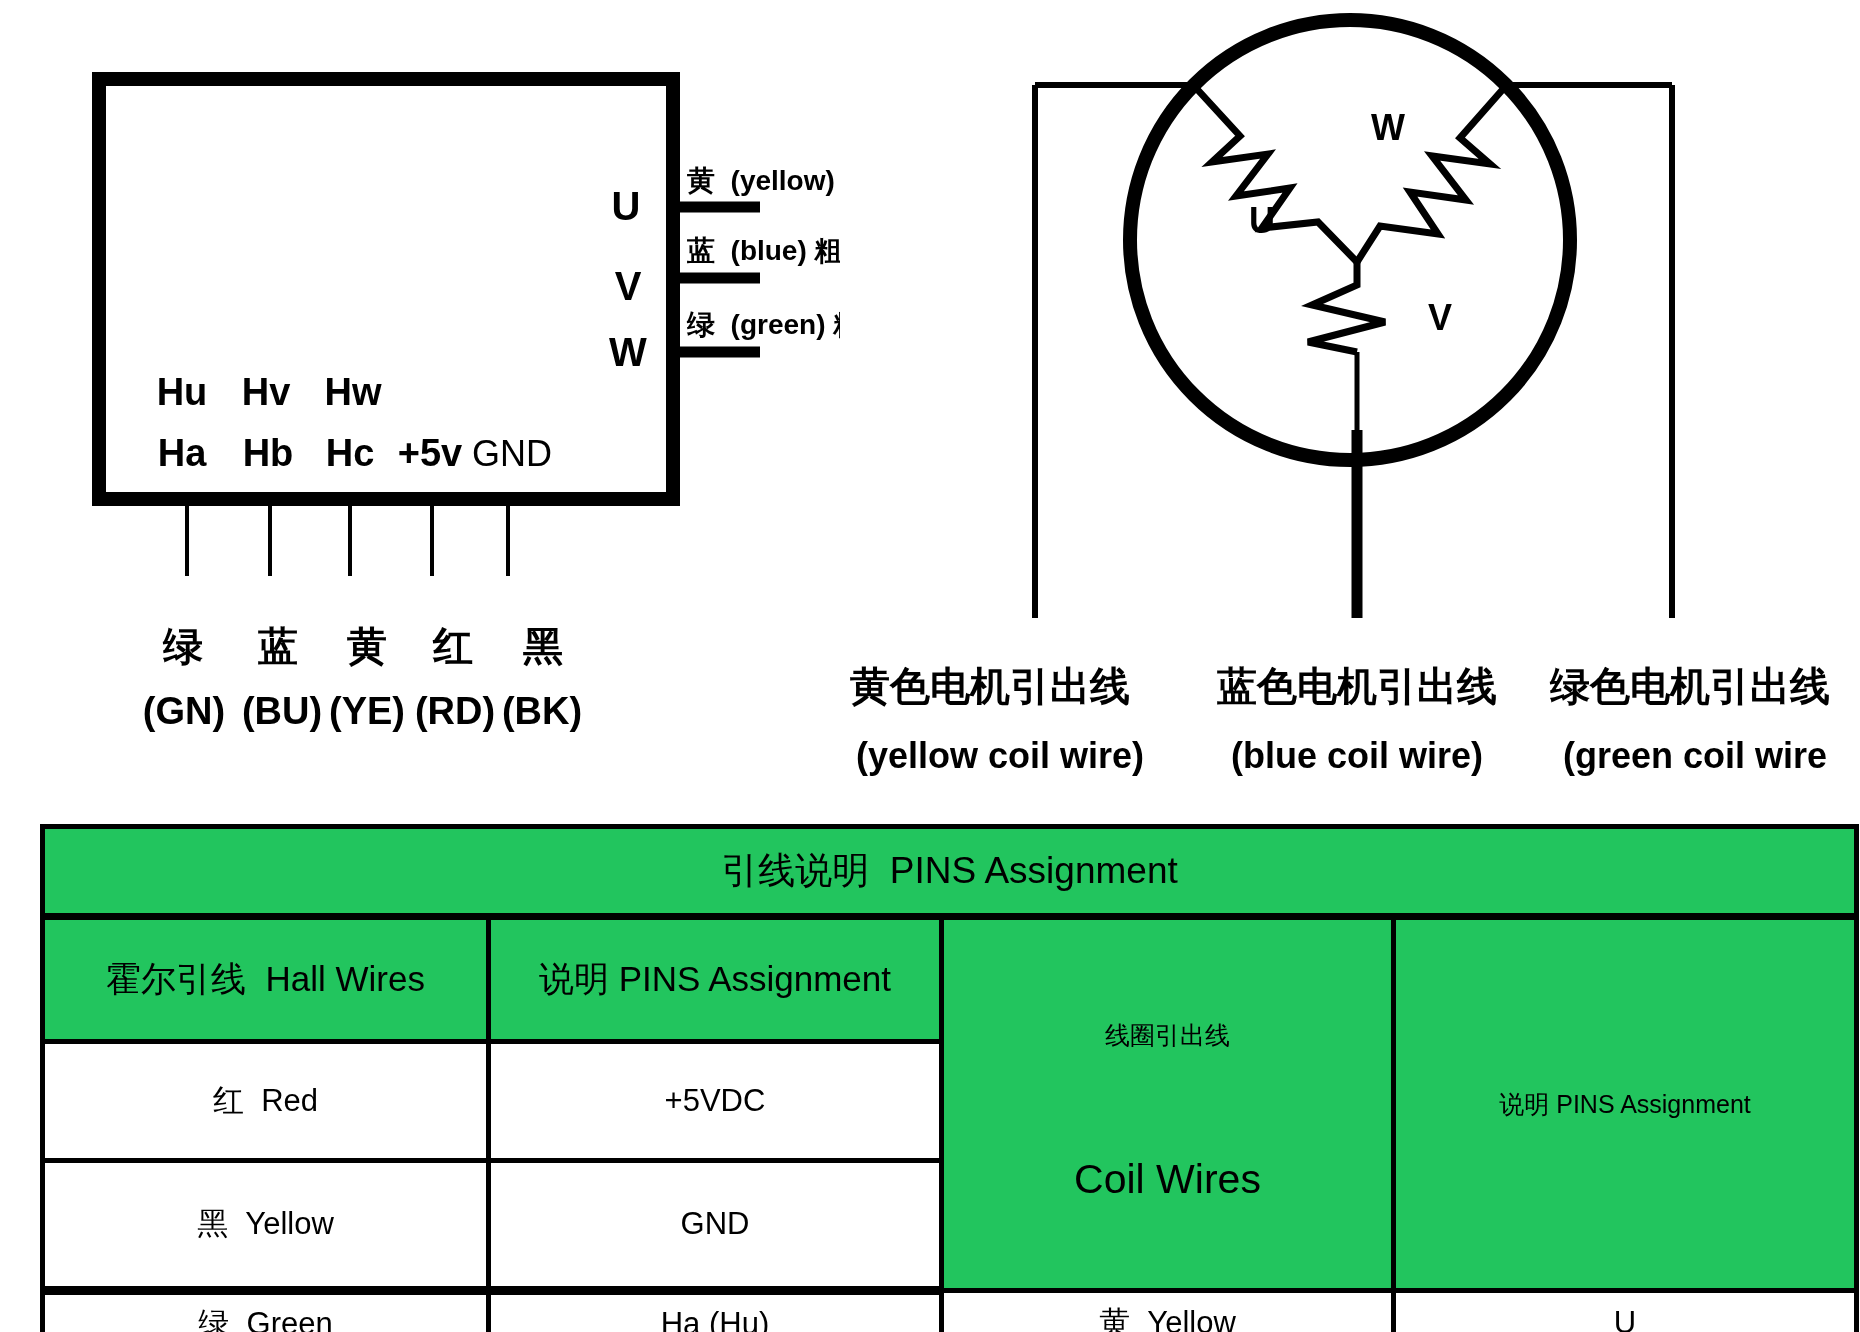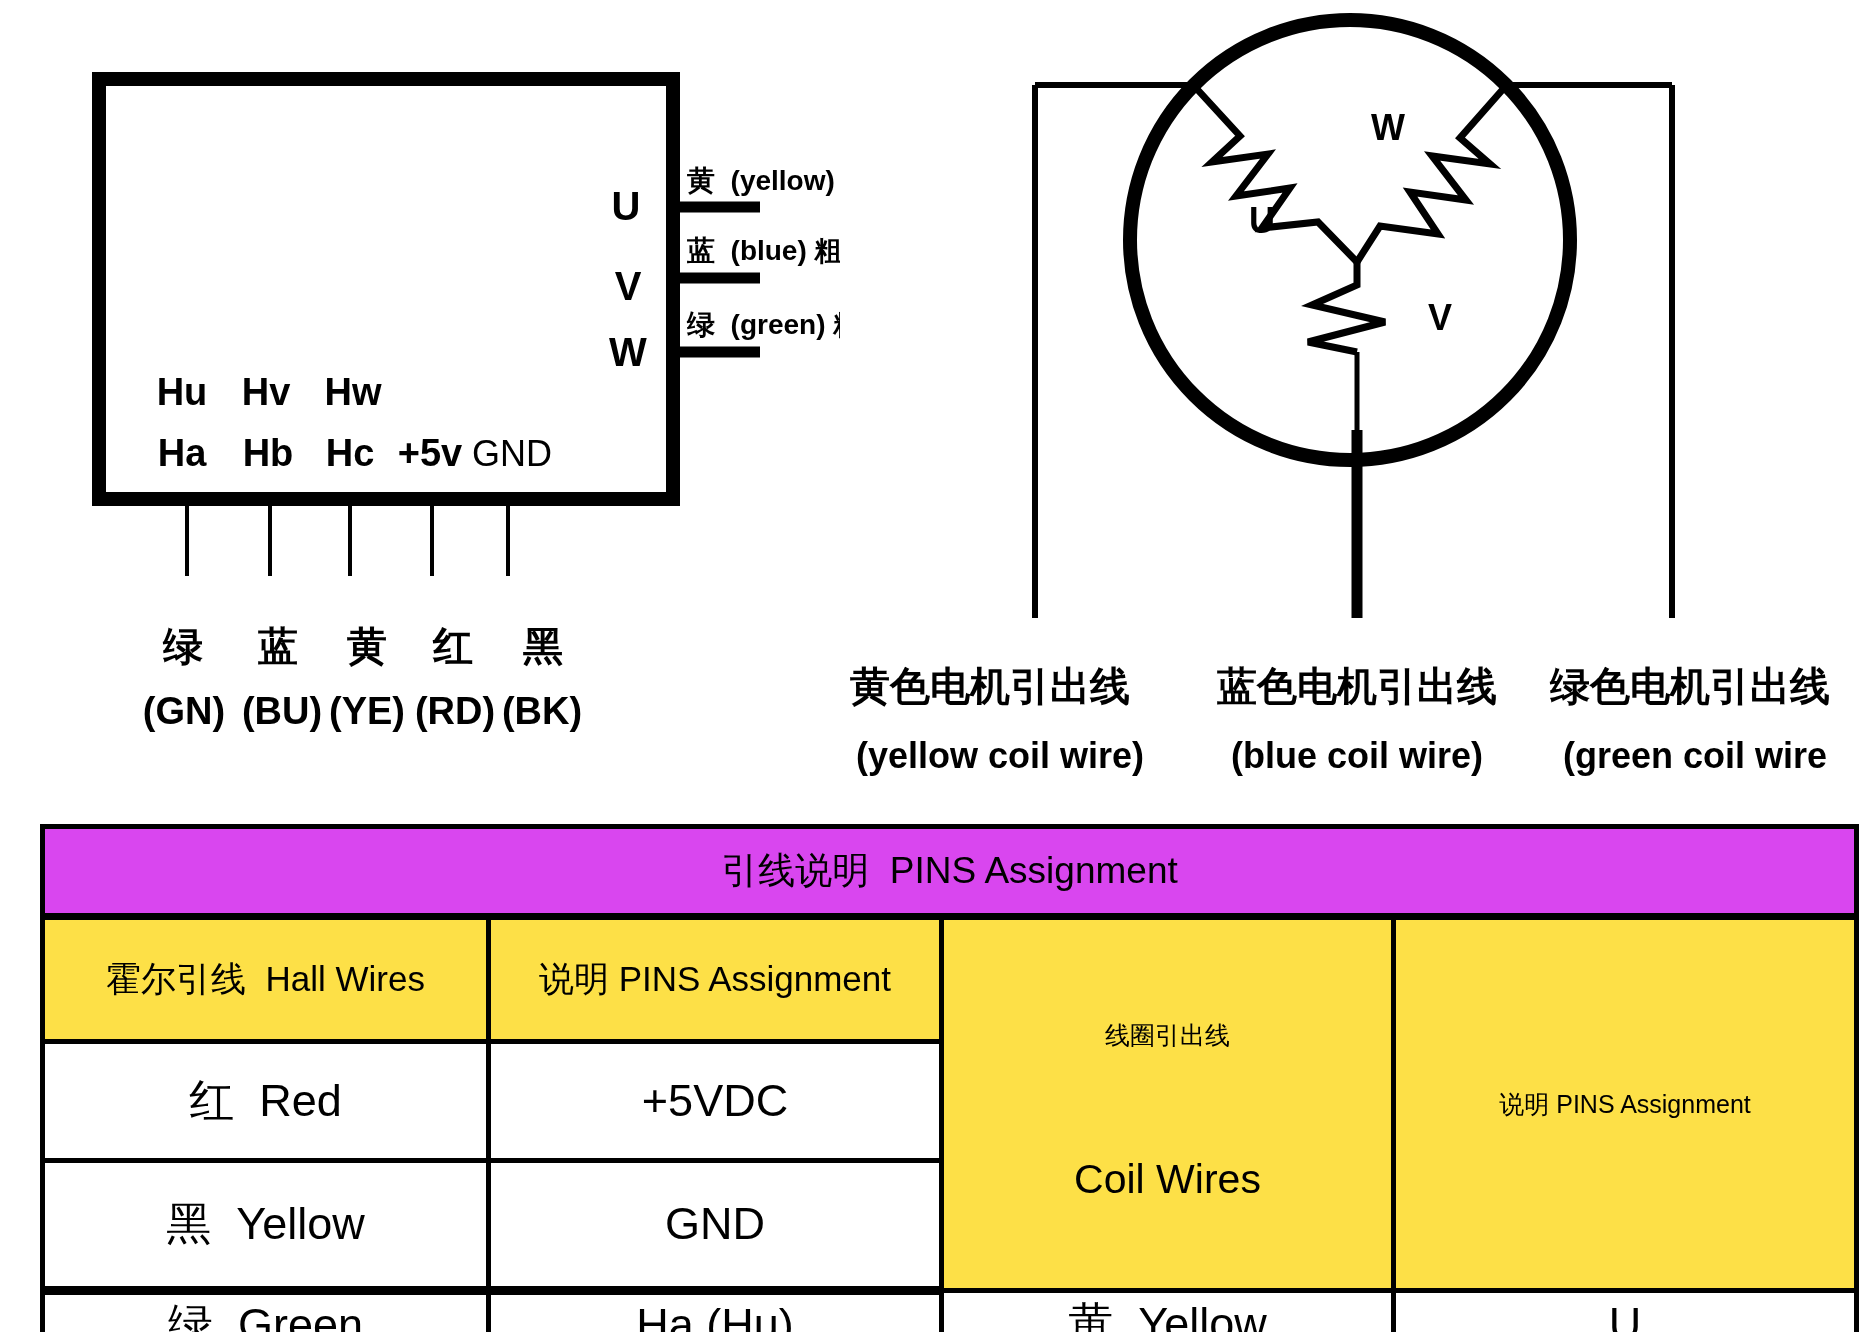--- a/index.html
+++ b/index.html
@@ -28,35 +28,35 @@
   table.pins{
     position:absolute;left:40px;top:824px;
     width:1814px;
     border-collapse:collapse;
     table-layout:fixed;
   }
   table.pins td{
     border:5px solid #000;
     text-align:center;
     vertical-align:middle;
-    font-size:45px;
+    font-size:31px;
     font-weight:500;
     white-space:pre;
     padding:0;
     overflow:hidden;
   }
   tr.title-row td{
     height:84px;
-    background:#d946ef;
+    background:#22c55e;
     font-size:37px;
     border-bottom-width:7px;
   }
   tr.header-row td{
     height:62px;
-    background:#fde047;
+    background:#22c55e;
     font-size:35px;
   }
   td.merged{
     background:#D9D9D9;
     vertical-align:top;
     padding:0;
   }
   td.merged .m-line1{
     height:70px;display:flex;align-items:center;justify-content:center;
     font-size:25px;

